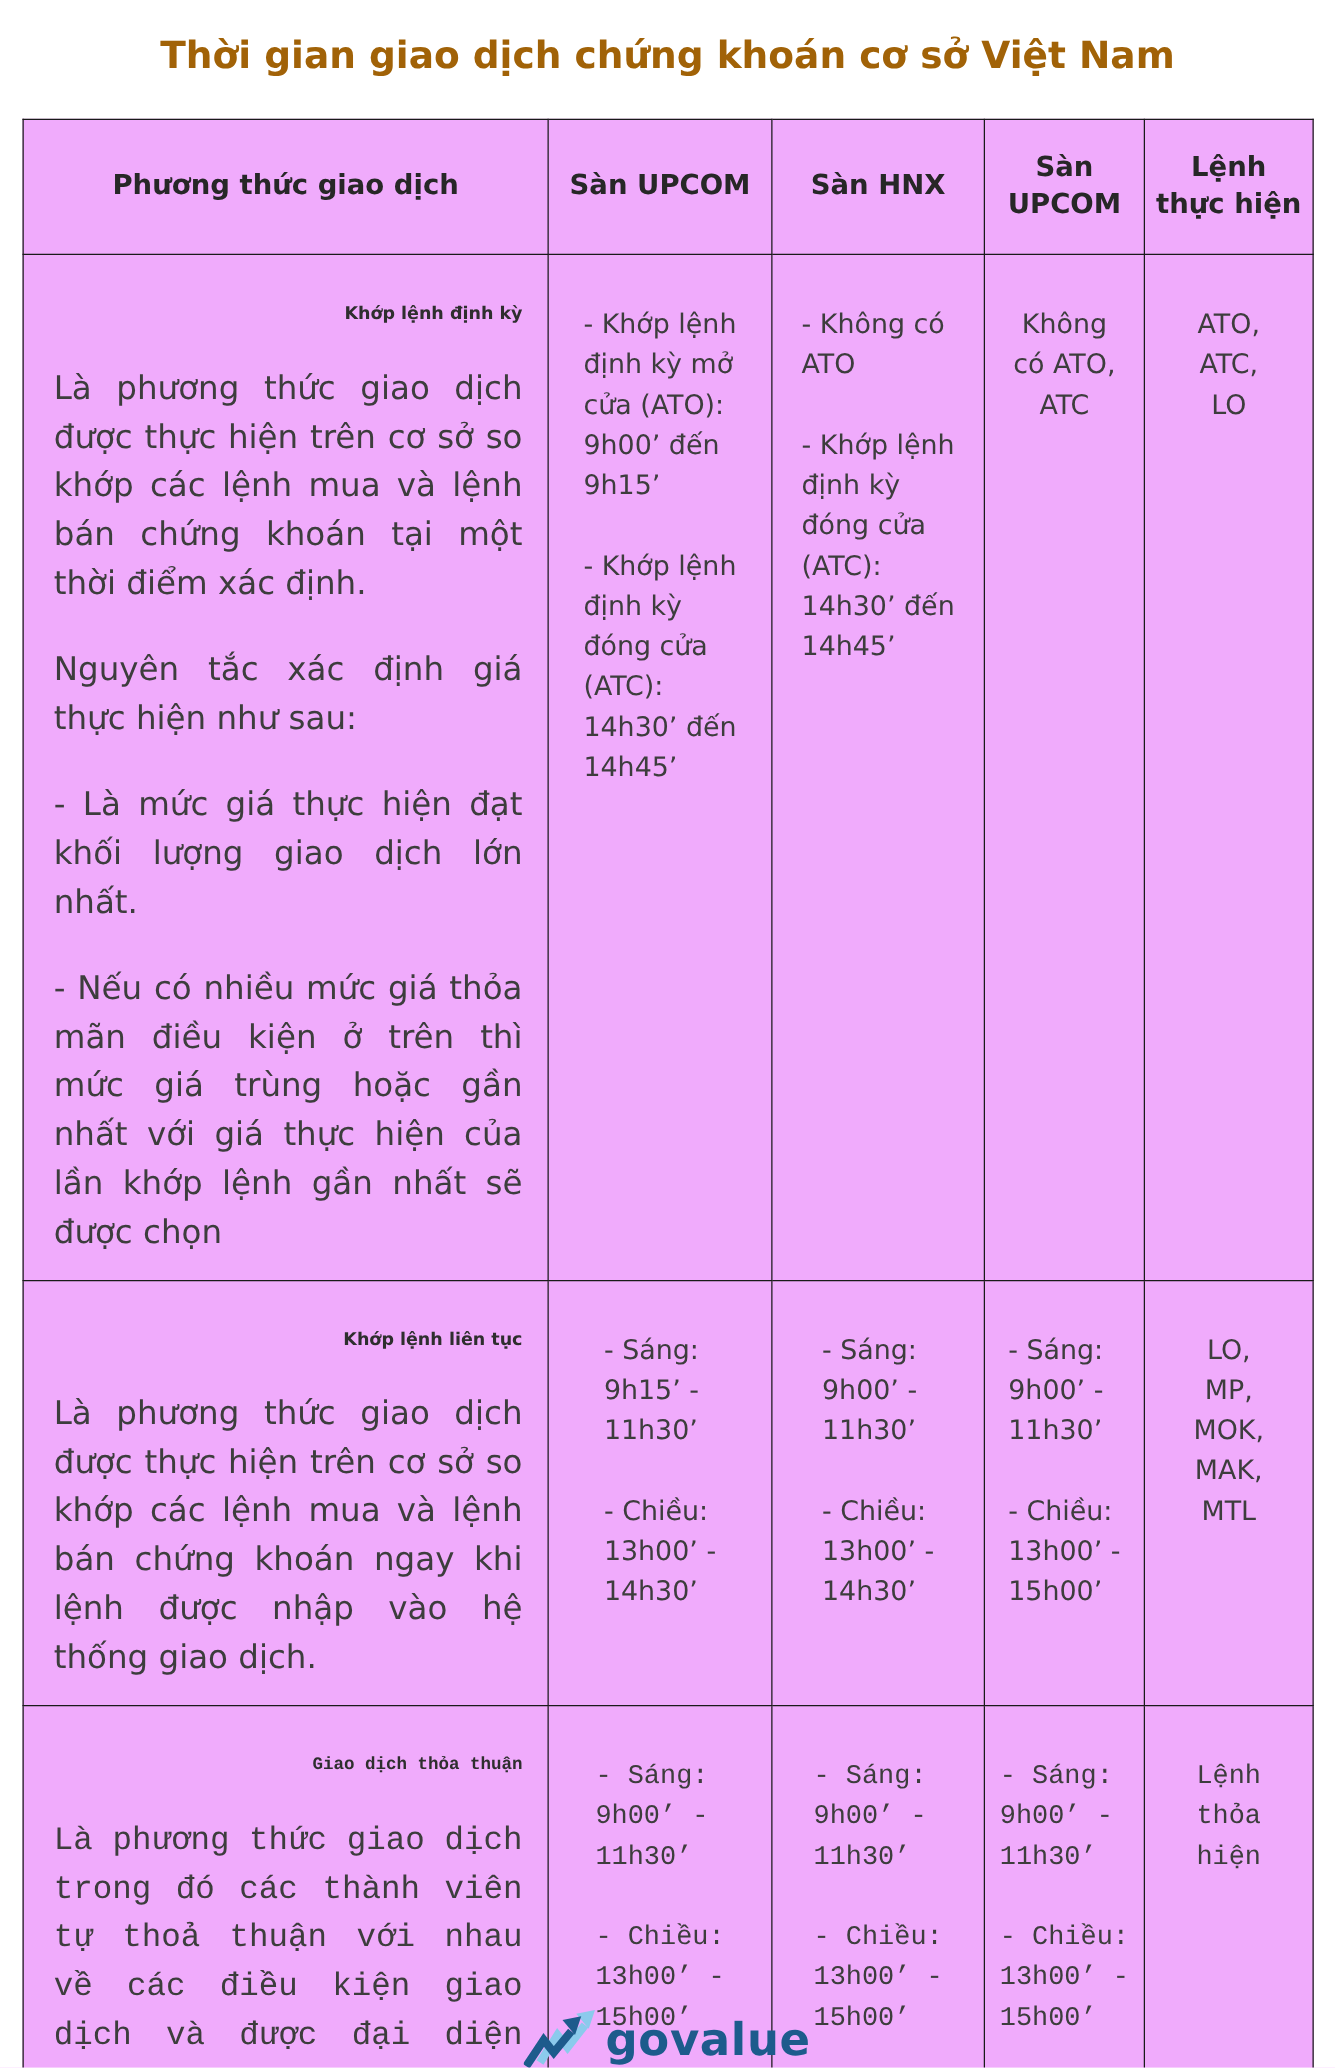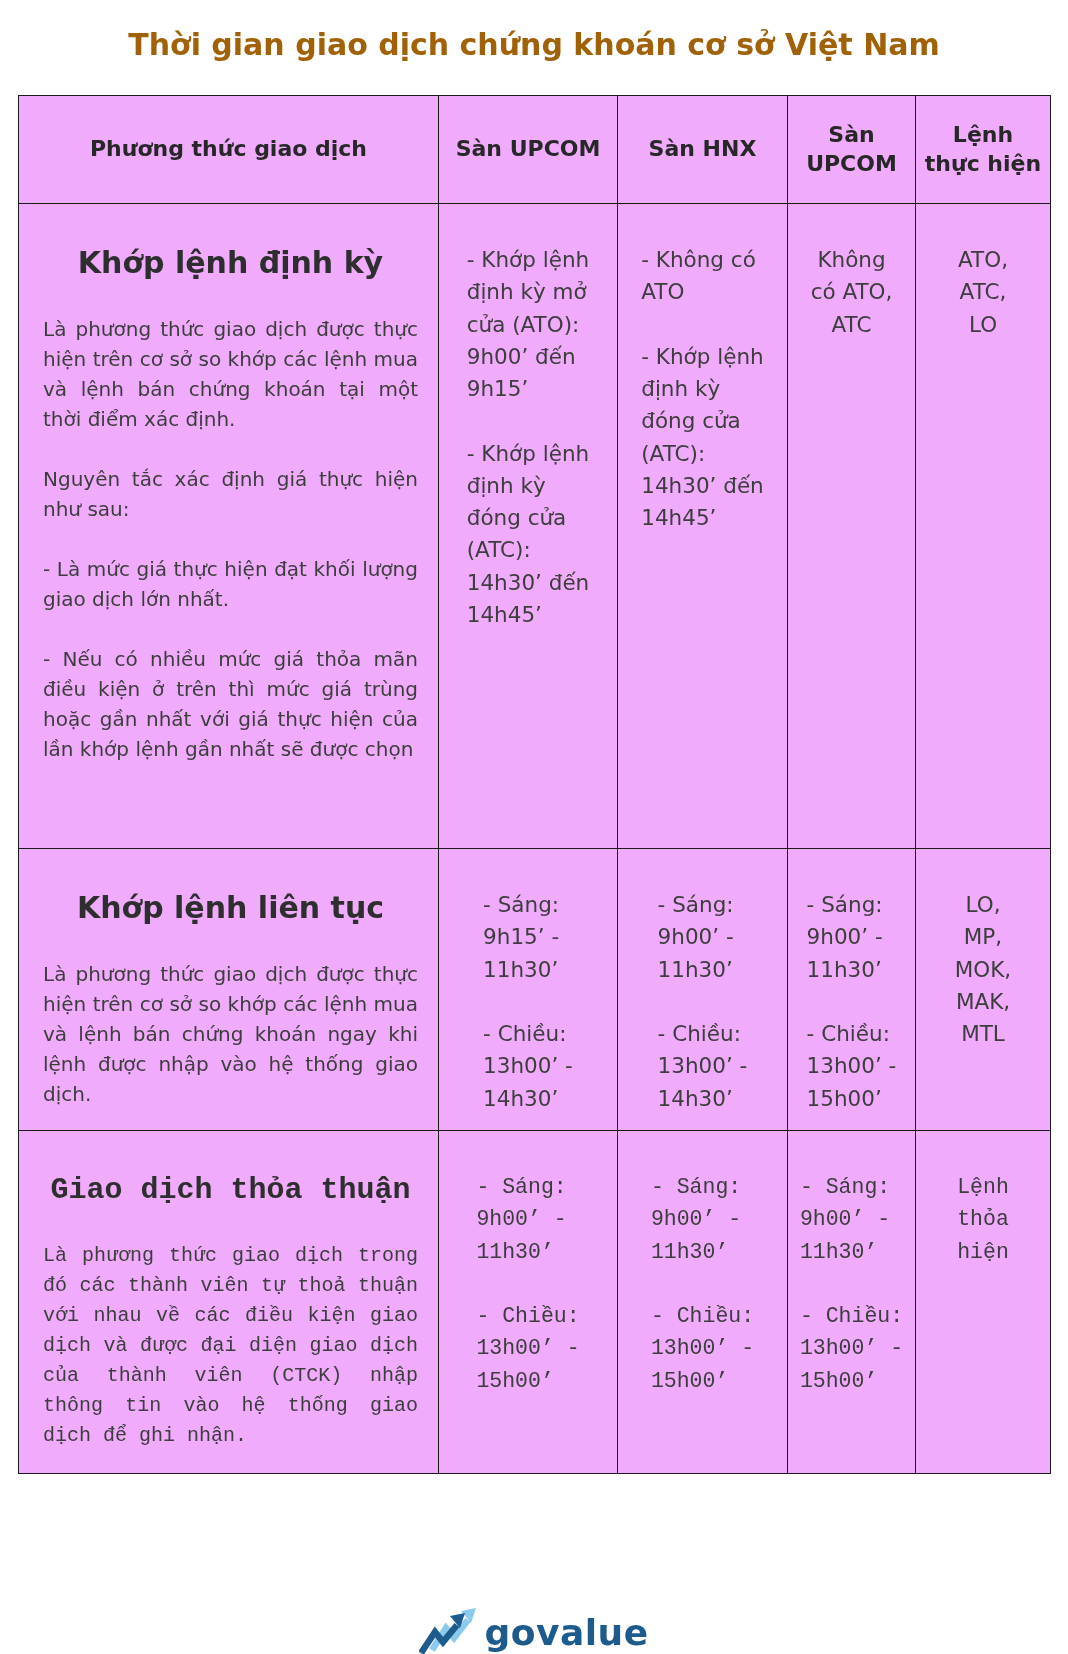--- a/index.html
+++ b/index.html
@@ -42,27 +42,27 @@
   tr.r3 { height: 343px; font-family: Liberation Mono, monospace; }
   tr.r4 { height: 130px; }
 
   td.method {
     vertical-align: top;
     padding: 38px 20px 18px 24px;
     color: #3d3d3d;
   }
   .mtitle {
     margin: 0 0 30px 0;
-    font-size: 30px; font-weight: 700;
-    color: #2e2e2e; text-align: center;
+    font-size: 14px; font-weight: 700;
+    color: #2e2e2e; text-align: right;
     line-height: 1.4;
   }
   .para {
     margin: 0 0 30px 0;
-    font-size: 20px; line-height: 1.5;
+    font-size: 26px; line-height: 1.5;
     text-align: justify;
   }
   .para:last-child { margin-bottom: 0; }
 
   td.time {
     vertical-align: top; text-align: center;
     padding: 40px 6px 10px 6px;
     color: #3d3d3d;
     font-size: 21.5px; line-height: 1.5; margin-left: 24px;
   }

